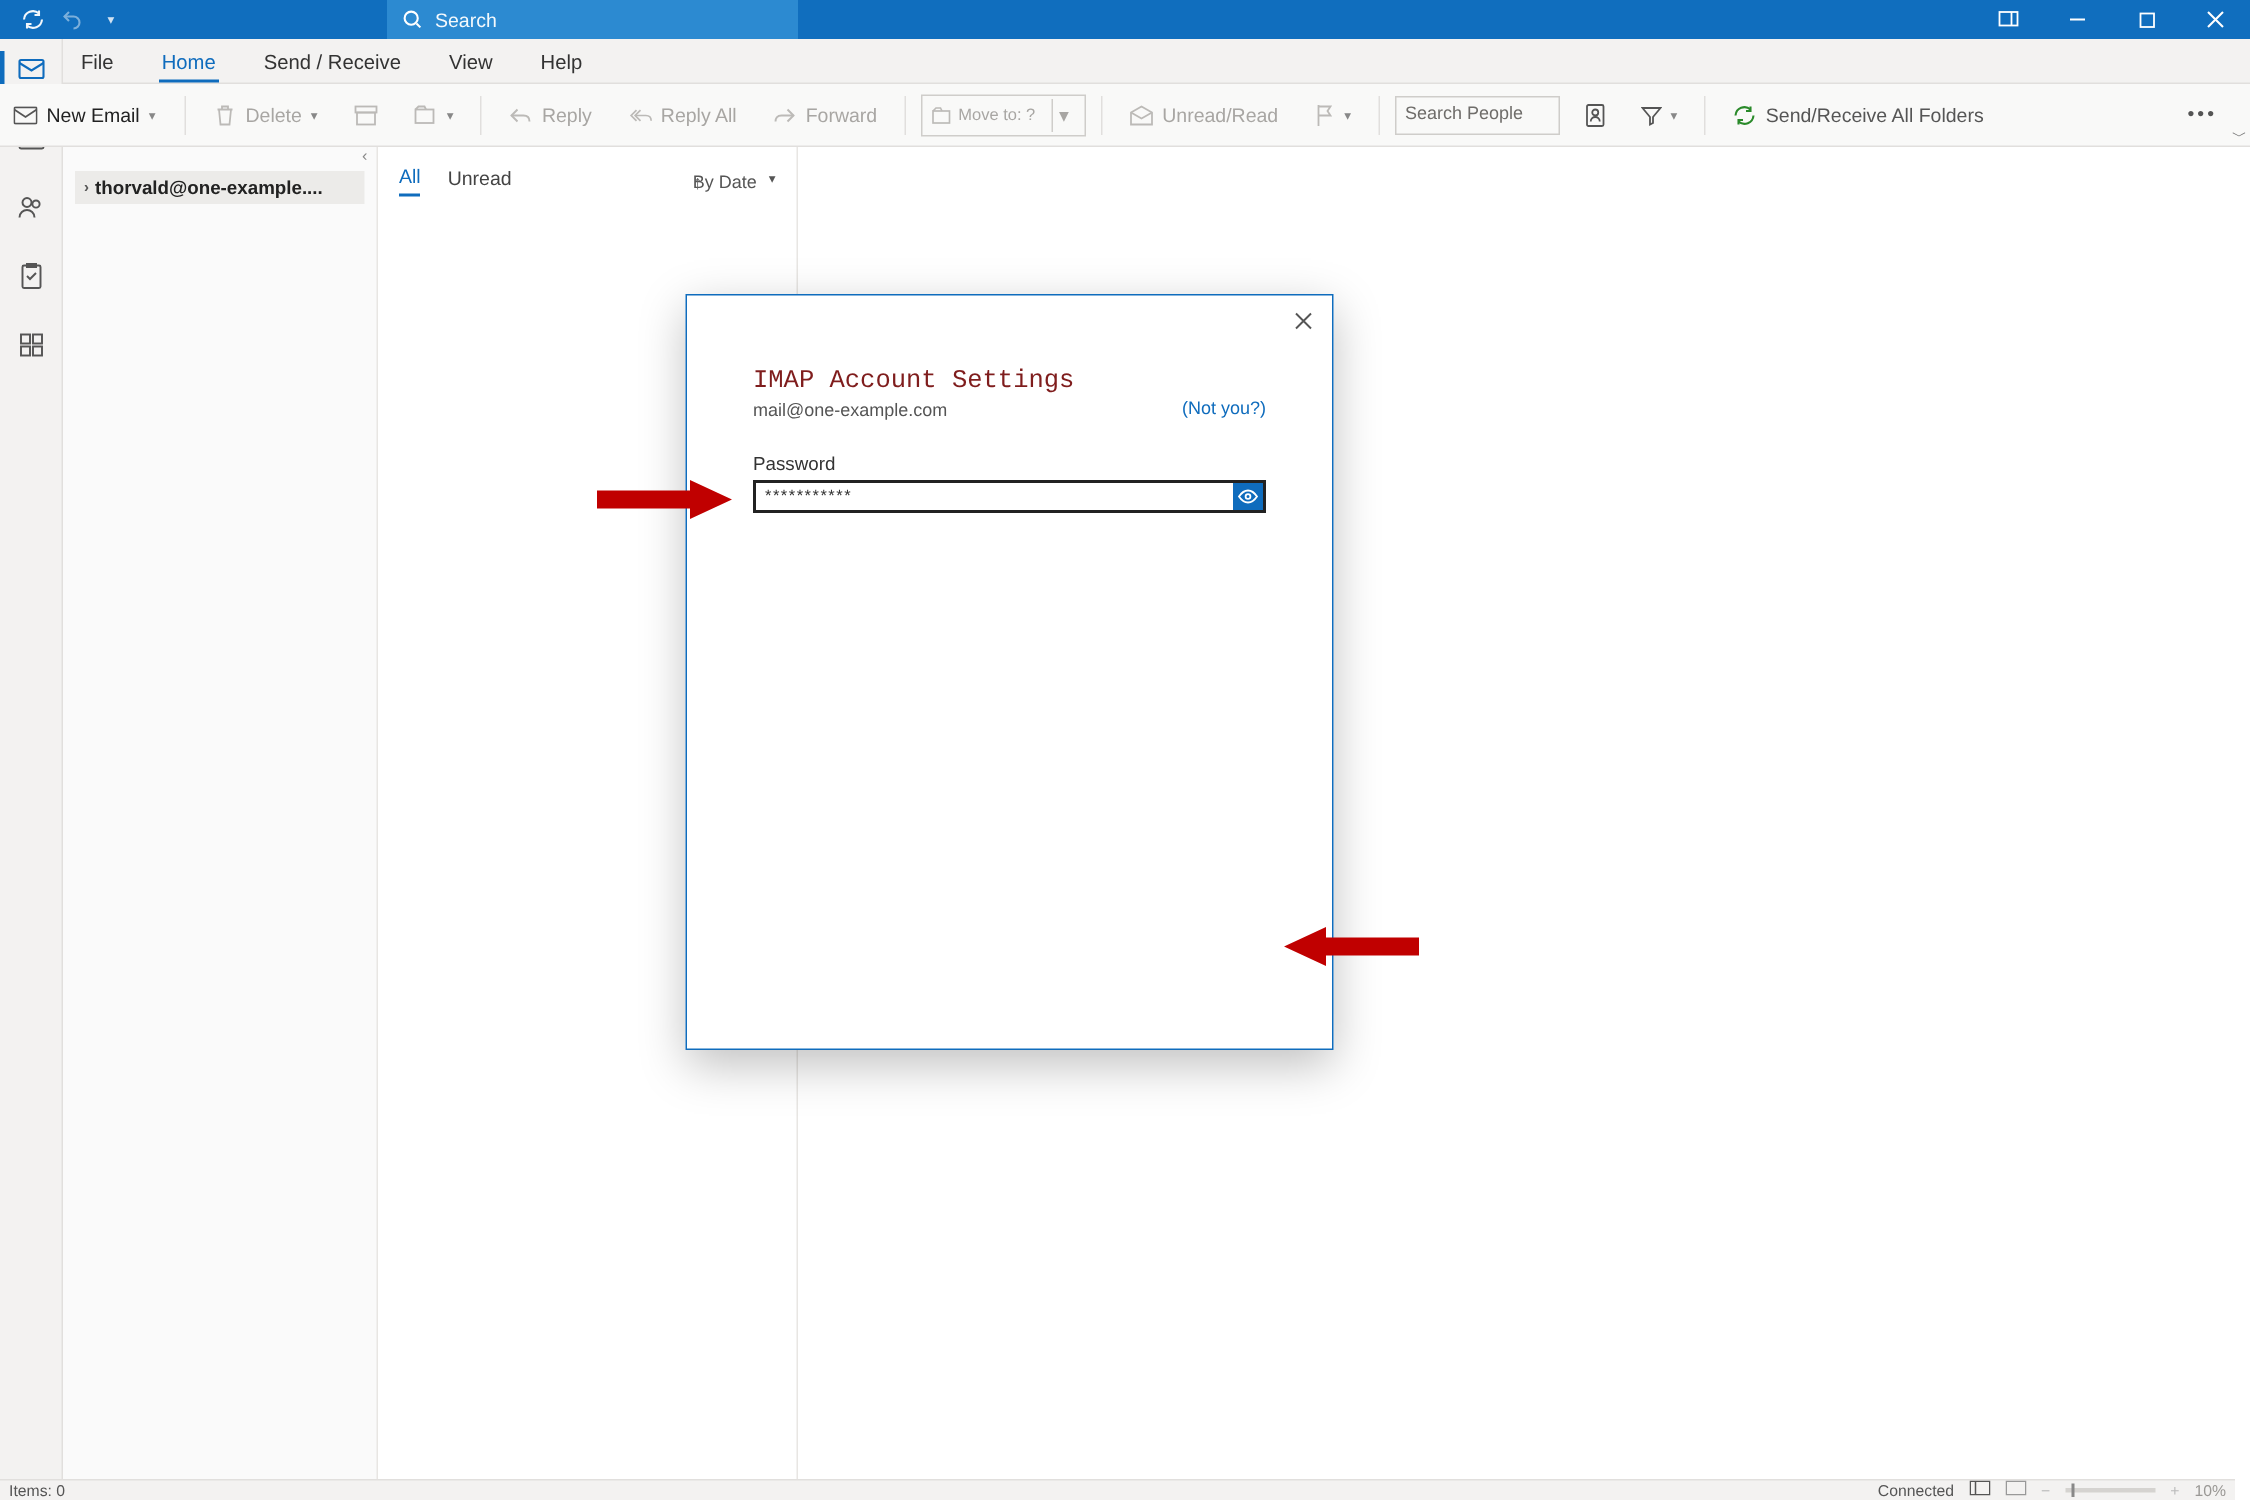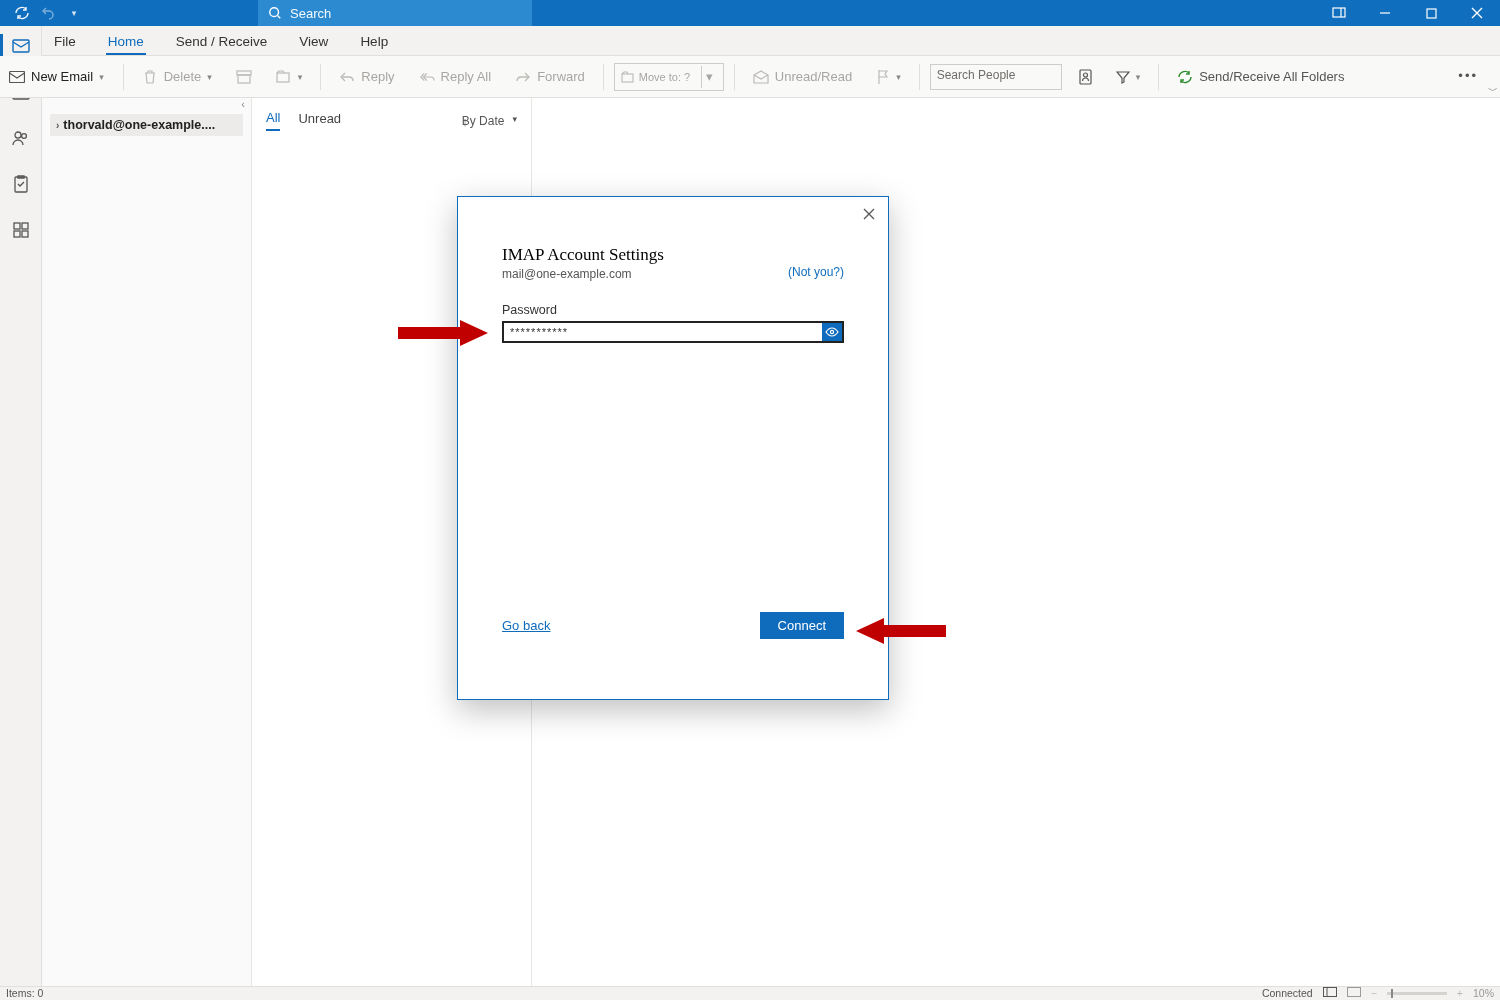--- a/index.html
+++ b/index.html
@@ -24,21 +24,21 @@
 
   
   .ribbon{height:42px;background:#f9f9f8;border-bottom:1px solid #e1dfdd;display:flex;align-items:center;gap:8px;font-size:13px;color:#555;position:relative}
   .rbtn{display:flex;align-items:center;gap:6px;padding:4px 8px;border-radius:0}
   .rbtn .chev{font-size:9px;color:#888}
   .rbtn.dim{color:#a8a6a3}
   .rsep{width:1px;height:26px;background:#e1dfdd;margin:0 2px}
   .newemail{border:1px solid transparent;color:#222}
   .moveto{border:1px solid #cfcdca;padding:2px 6px;display:flex;align-items:center;gap:6px;width:110px;justify-content:space-between;color:#a8a6a3}
   .moveto .dd{border-left:1px solid #cfcdca;height:22px;width:16px;display:flex;align-items:center;justify-content:center}
-  .searchpeople{border:1px solid #cfcdca;width:132px;height:26px;padding:2px 6px;color:#6f6d6a}
+  .searchpeople{border:1px solid #cfcdca;width:110px;height:26px;padding:2px 6px;color:#6f6d6a}
   .ribbon .ricon{width:16px;height:16px;display:inline-flex;align-items:center;justify-content:center}
   .ribbon-ellipsis{position:absolute;right:22px;top:12px;color:#555;letter-spacing:2px}
   .ribbon-collapse{position:absolute;right:2px;bottom:-1px;color:#777;font-size:10px}
 
   
   .leftrail{position:absolute;left:0;top:26px;bottom:14px;width:42px;background:#f3f2f1;border-right:1px solid #e1dfdd;display:flex;flex-direction:column;align-items:center;padding-top:6px;gap:18px}
   .rail-item{width:28px;height:28px;display:flex;align-items:center;justify-content:center;color:#555}
   .rail-item.active{color:#0f6cbd;position:relative}
   .rail-item.active::before{content:"";position:absolute;left:-7px;top:2px;bottom:2px;width:3px;background:#0f6cbd}
 
@@ -54,29 +54,29 @@
   .tabs{display:flex;align-items:center;gap:18px}
   .tab{padding-bottom:4px;color:#444}
   .tab.active{color:#0f6cbd;border-bottom:2px solid #0f6cbd}
   .sort{margin-left:auto;display:flex;align-items:flex-start;gap:8px;color:#555;font-size:12px}
   .sort .arrow{font-size:13px;color:#666}
   .emptymsg{color:#807e7b;font-size:12px;padding:10px 4px}
 
   .readpane{flex:1;background:#fff}
 
   
-  .statusbar{position:absolute;left:0;right:0;bottom:0;height:14px;background:#f3f2f1;border-top:1px solid #e1dfdd;font-size:10.5px;color:#555;display:flex;align-items:flex-start;padding:0 6px}
+  .statusbar{position:absolute;left:0;right:10px;bottom:0;height:14px;background:#f3f2f1;border-top:1px solid #e1dfdd;font-size:10.5px;color:#555;display:flex;align-items:center;padding:0 6px}
   .statusbar .right{margin-left:auto;display:flex;align-items:center;gap:10px}
   .zoom{color:#9a9895}
 
   
   .dialog{position:absolute;left:457px;top:196px;width:432px;height:504px;background:#fff;border:1px solid #0f6cbd;box-shadow:0 10px 30px rgba(0,0,0,.25)}
   .dlg-close{position:absolute;right:10px;top:8px;width:18px;height:18px;display:flex;align-items:center;justify-content:center;color:#555}
   .dlg-body{padding:48px 44px 20px}
-  .dlg-title{font-size:17px;color:#000000;font-weight:400;font-family:Liberation Serif, serif}
+  .dlg-title{font-size:17px;color:#7f1d1d;font-weight:400;font-family:Liberation Mono, monospace}
   .dlg-email{font-size:12px;color:#555;margin-top:2px}
   .notyou{position:absolute;right:44px;top:68px;color:#0f6cbd;font-size:12px}
   .fld-label{margin-top:22px;font-size:12.5px;color:#333}
   .pw-wrap{margin-top:4px;display:flex;border:2px solid #222}
   .pw-input{flex:1;border:none;outline:none;padding:3px 6px;font-size:11px;letter-spacing:1px;color:#333;height:18px}
   .pw-eye{width:20px;background:#0f6cbd;display:flex;align-items:center;justify-content:center;color:#fff}
   .dlg-footer{position:absolute;left:44px;right:44px;bottom:60px;display:flex;align-items:center;justify-content:space-between}
   .goback{color:#0f6cbd;text-decoration:underline;font-size:13px}
   .connect{background:#0f6cbd;color:#fff;border:none;padding:6px 18px;font-size:13px}
 
@@ -342,24 +342,20 @@
     <div class="pw-wrap">
       <input class="pw-input" type="text" value="***********" style="">
       <div class="pw-eye">
         <svg width="14" height="10" viewBox="0 0 14 10" fill="none" stroke="#fff" stroke-width="1.2">
             <path d="M1 5c2-3 4-4 6-4s4 1 6 4c-2 3-4 4-6 4s-4-1-6-4z"></path>
             <circle cx="7" cy="5" r="1.6"></circle>
           </svg>
       </div>
     </div>
   </div>
-  <div class="dlg-footer">
-    <a class="goback">Go back</a>
-    <button class="connect">Connect</button>
-  </div>
 </div>
 
 <div class="arrow" style="left:398px;top:318px">
   <svg width="90" height="30" viewBox="0 0 90 30">
       <polygon points="90,15 62,2 62,9 0,9 0,21 62,21 62,28" fill="#c00000"></polygon>
     </svg>
 </div>
 <div class="arrow" style="left:856px;top:616px">
   <svg width="90" height="30" viewBox="0 0 90 30">
       <polygon points="0,15 28,2 28,9 90,9 90,21 28,21 28,28" fill="#c00000"></polygon>

